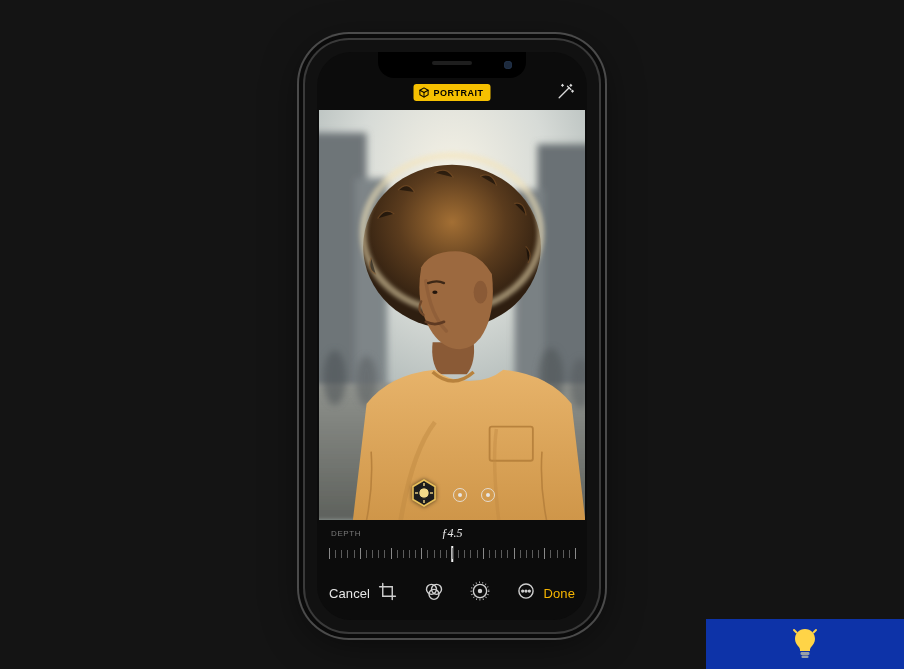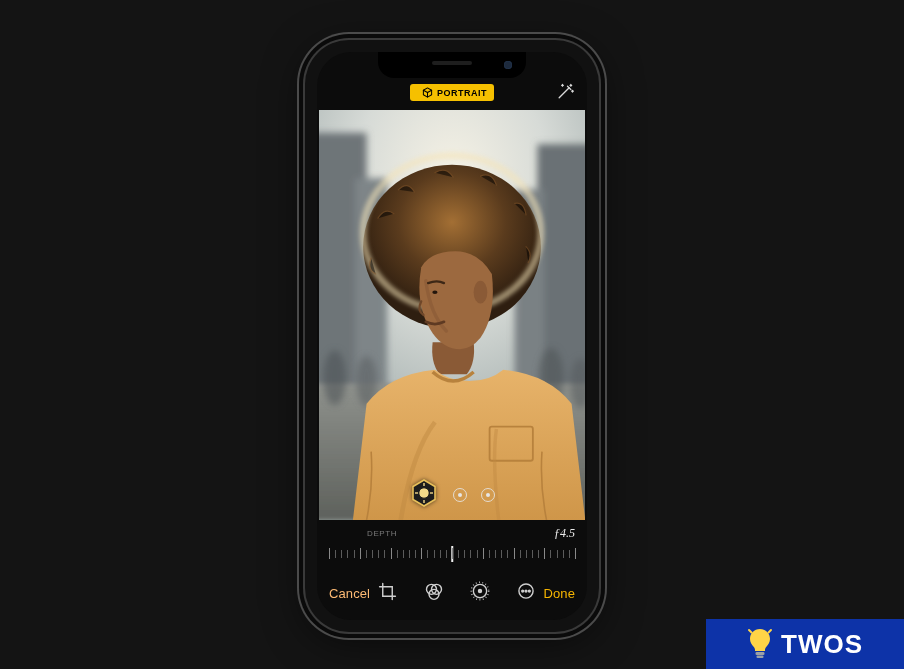--- a/index.html
+++ b/index.html
@@ -77,21 +77,21 @@
   .portrait-badge {
     position: absolute;
     left: 50%;
     top: 32px;
     transform: translateX(-50%);
     background: #f6c000;
     color: #000;
     font-size: 9px;
     font-weight: 600;
     letter-spacing: 0.5px;
-    padding: 3px 7px 3px 12px;
+    padding: 3px 7px 3px 5px;
     border-radius: 3px;
     display: flex;
     align-items: center;
     gap: 4px;
   }
   .portrait-badge svg { display: block; }
   .wand-btn {
     position: absolute;
     right: 10px;
     top: 30px;
@@ -139,25 +139,24 @@
   
   .depth-row {
     height: 52px;
     flex-shrink: 0;
     padding: 0 12px;
     position: relative;
   }
   .depth-label-row {
     display:flex;
     align-items:center;
-    justify-content: flex-end;
+    justify-content: center;
     position: relative;
     height: 18px;
     margin-top: 4px;
-    margin-left: 36px;
   }
   .depth-title {
     position: absolute;
     left: 2px;
     font-size: 8px;
     letter-spacing: 0.6px;
     color: #7a7a7a;
   }
   .aperture {
     font-size: 12px;
@@ -194,21 +193,21 @@
     flex-shrink: 0;
     display: flex;
     align-items: center;
     justify-content: space-between;
     padding: 0 12px 6px;
   }
   .tb-text-btn {
     font-size: 13px;
     letter-spacing: 0.1px;
   }
-  .tb-cancel { color: #fdba74; }
+  .tb-cancel { color: #e5e5e5; }
   .tb-done { color: #f6b500; font-weight: 500; }
   .tb-mid {
     display:flex;
     align-items:center;
     gap: 26px;
     color: #cfcfcf;
   }
   .tb-mid .icon-btn { width:20px; height:20px; display:flex; align-items:center; justify-content:center; }
 
   
@@ -506,14 +505,13 @@
       <rect x="9.5" y="28.5" width="7" height="2.5" rx="1.1" fill="#9aa0a6"></rect>
       <g stroke="#ffe27a" stroke-width="2" stroke-linecap="round">
         <line x1="13" y1="-1" x2="13" y2="-1"></line>
       </g>
       <g stroke="#ffd447" stroke-width="2" stroke-linecap="round">
         <line x1="2" y1="3" x2="4.5" y2="5.5"></line>
         <line x1="24" y1="3" x2="21.5" y2="5.5"></line>
       </g>
     </svg>
   </span>
-  <span>TWOS</span>
 </div>
 
 </body></html>

